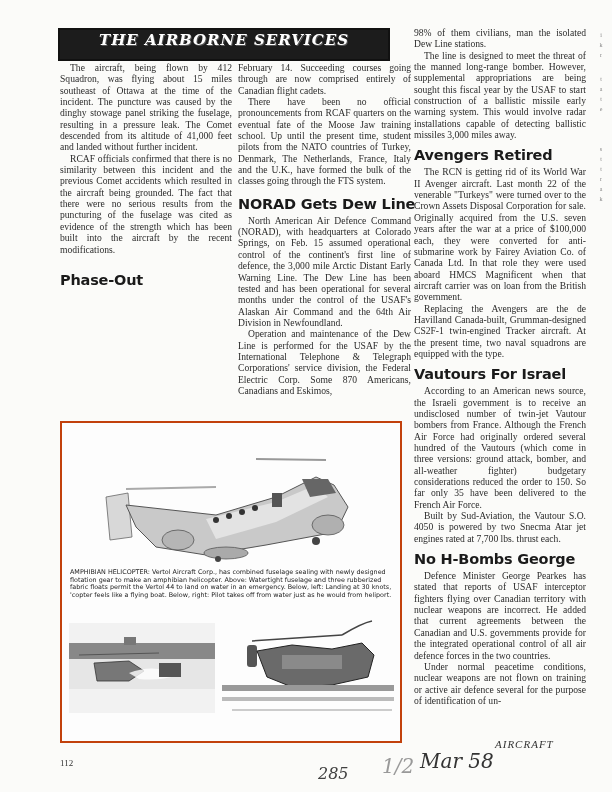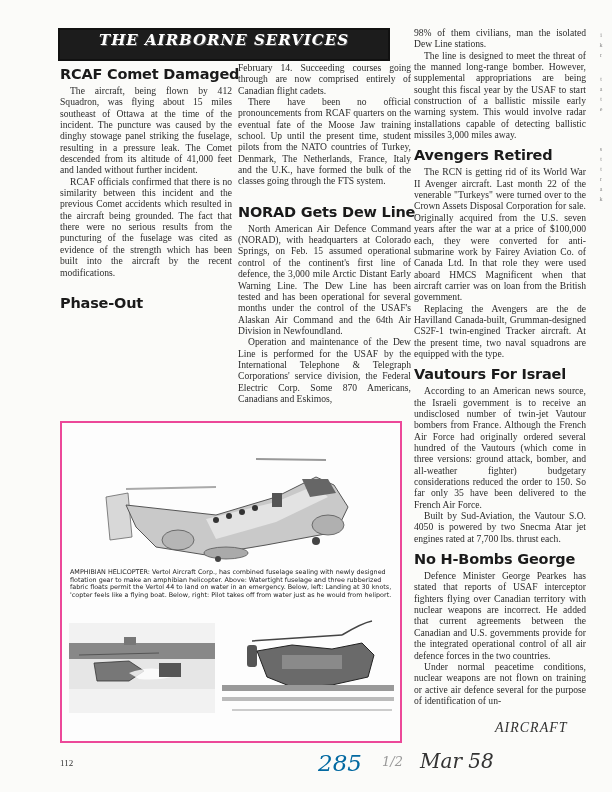--- a/index.html
+++ b/index.html
@@ -6,52 +6,51 @@
   body { width:612px; height:792px; background:#fbfbf9; position:relative; overflow:hidden; font-family:"Liberation Serif", serif; color:#2b2b2b; }
   .banner { position:absolute; left:58px; top:28px; width:332px; height:33px; background:#1c1c1c; border:2px solid #111; box-sizing:border-box; }
   .banner-text { position:absolute; left:0; right:0; top:1px; text-align:center; color:#fff; font-family:"DejaVu Serif", serif; font-weight:bold; font-style:italic; font-size:15px; letter-spacing:1px; white-space:nowrap; text-shadow:1px 1px 0 #555; }
   .col { position:absolute; font-size:9.6px; line-height:11.35px; text-align:justify; }
   .col p { margin:0; text-indent:10px; }
   .col p.noindent { text-indent:0; }
   .head { font-family:"DejaVu Sans", sans-serif; font-weight:bold; font-size:14.5px; line-height:18px; color:#1a1a1a; margin:3px 0 2px 0; text-align:left; letter-spacing:-0.2px; white-space:nowrap; }
   .c1 { left:60px; top:62px; width:172px; }
   .c2 { left:238px; top:62px; width:173px; }
   .c3 { left:414px; top:27px; width:172px; }
-  .figure { position:absolute; left:60px; top:421px; width:342px; height:322px; border:2px solid #ec4899; box-sizing:border-box; background:#fdfdfd; }
+  .figure { position:absolute; left:60px; top:421px; width:342px; height:322px; border:2px solid #c2410c; box-sizing:border-box; background:#fdfdfd; }
   .photo-top { position:absolute; left:4px; top:4px; width:330px; height:140px; }
   .caption { position:absolute; left:8px; top:146px; width:325px; font-family:"DejaVu Sans", sans-serif; font-size:6.4px; line-height:7.7px; color:#222; text-align:left; }
   .photo-bl { position:absolute; left:7px; top:200px; width:146px; height:90px; }
   .photo-br { position:absolute; left:160px; top:192px; width:172px; height:108px; }
   .folio { position:absolute; left:60px; top:758px; font-size:9px; color:#333; }
   .handwrite { position:absolute; top:750px; font-family:"DejaVu Serif", serif; font-style:italic; color:#777; }
-  .hw1 { left:318px; font-size:23px; color:#0369a1; }
-  .hw2 { left:382px; font-size:13px; color:#999; top:754px;text-align:center; }
+  .hw1 { left:318px; font-size:16px; color:#404040;margin-top:14px; }
+  .hw2 { left:382px; font-size:20px; color:#999; top:754px;text-align:center; }
   .hw3 { left:420px; font-size:20px; color:#333; top:749px; }
-  .magname { position:absolute; left:495px; top:720px; font-size:14px; font-style:italic; letter-spacing:1px; color:#333; }
+  .magname { position:absolute; left:495px; top:738px; font-size:11px; font-style:italic; letter-spacing:1px; color:#333; }
   .edge { position:absolute; left:593px; top:0; width:16px; height:300px; }
   .edge span { display:block; font-size:6px; color:#888; line-height:10px; text-align:center; }
 </style>
 </head>
 <body>
 
 <div class="banner">
   <div class="banner-text">THE AIRBORNE SERVICES</div>
 </div>
 
 <div class="col c1">
-  <div class="head">RCAF Comet Damaged</div>
   <p>The aircraft, being flown by 412 Squadron, was flying about 15 miles southeast of Ottawa at the time of the incident. The puncture was caused by the dinghy stowage panel striking the fuselage, resulting in a pressure leak. The Comet descended from its altitude of 41,000 feet and landed without further incident.</p>
   <p>RCAF officials confirmed that there is no similarity between this incident and the previous Comet accidents which resulted in the aircraft being grounded. The fact that there were no serious results from the puncturing of the fuselage was cited as evidence of the strength which has been built into the aircraft by the recent modifications.</p>
   <div class="head" style="margin-top:16px">Phase-Out</div>
 </div>
 
 <div class="col c2">
   <p class="noindent">February 14. Succeeding courses going through are now comprised entirely of Canadian flight cadets.</p>
   <p>There have been no official pronouncements from RCAF quarters on the eventual fate of the Moose Jaw training school. Up until the present time, student pilots from the NATO countries of Turkey, Denmark, The Netherlands, France, Italy and the U.K., have formed the bulk of the classes going through the FTS system.</p>
-  <div class="head" style="margin-top:16px">NORAD Gets Dew Line</div>
+  <div class="head" style="margin-top:8px">NORAD Gets Dew Line</div>
   <p>North American Air Defence Command (NORAD), with headquarters at Colorado Springs, on Feb. 15 assumed operational control of the continent's first line of defence, the 3,000 mile Arctic Distant Early Warning Line. The Dew Line has been tested and has been operational for several months under the control of the USAF's Alaskan Air Command and the 64th Air Division in Newfoundland.</p>
   <p>Operation and maintenance of the Dew Line is performed for the USAF by the International Telephone &amp; Telegraph Corporations' service division, the Federal Electric Corp. Some 870 Americans, Canadians and Eskimos,</p>
 </div>
 
 <div class="col c3">
   <p class="noindent">98% of them civilians, man the isolated Dew Line stations.</p>
   <p>The line is designed to meet the threat of the manned long-range bomber. However, supplemental appropriations are being sought this fiscal year by the USAF to start construction of a ballistic missile early warning system. This would involve radar installations capable of detecting ballistic missiles 3,000 miles away.</p>
   <div class="head" style="margin-top:6px">Avengers Retired</div>
   <p>The RCN is getting rid of its World War II Avenger aircraft. Last month 22 of the venerable "Turkeys" were turned over to the Crown Assets Disposal Corporation for sale. Originally acquired from the U.S. seven years after the war at a price of $100,000 each, they were converted for anti-submarine work by Fairey Aviation Co. of Canada Ltd. In that role they were used aboard HMCS Magnificent when that aircraft carrier was on loan from the British government.</p>
   <p>Replacing the Avengers are the de Havilland Canada-built, Grumman-designed CS2F-1 twin-engined Tracker aircraft. At the present time, two naval squadrons are equipped with the type.</p>

